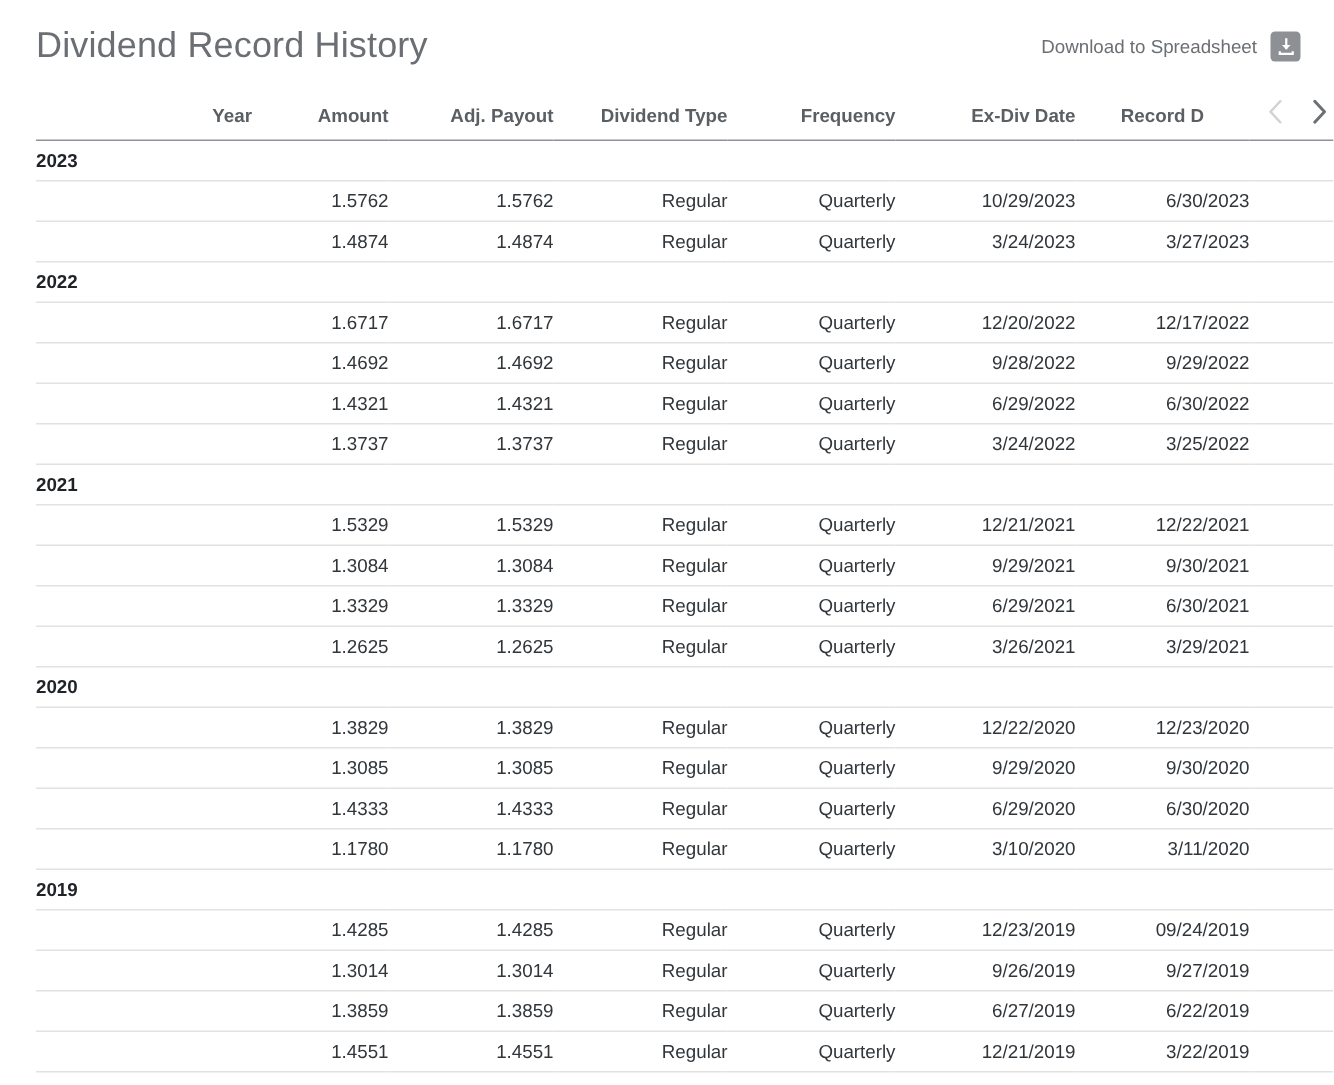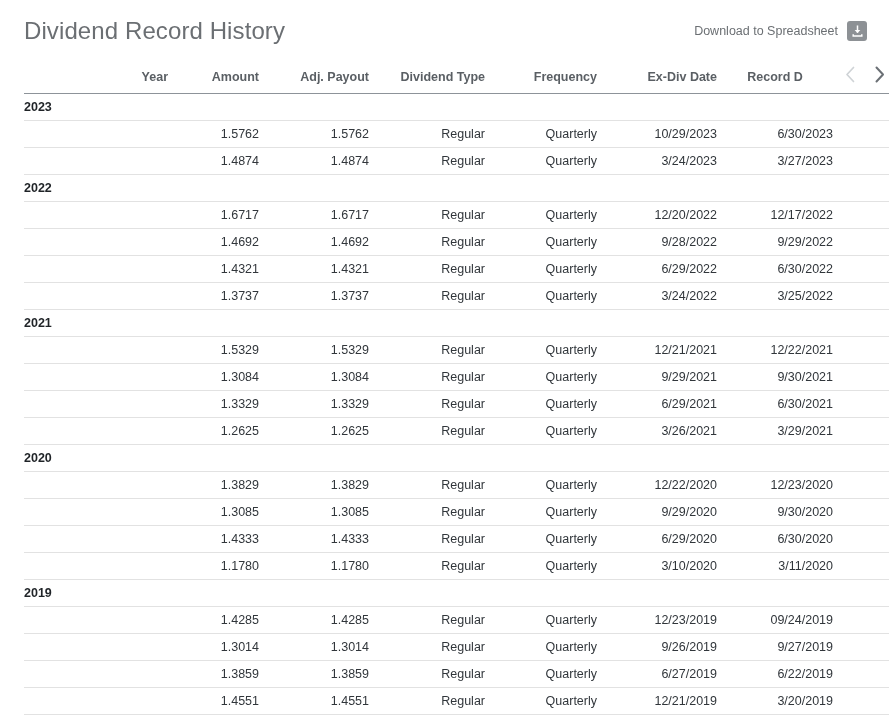--- a/index.html
+++ b/index.html
@@ -413,20 +413,20 @@
             <td>6/22/2019</td>
             <td class="cell-pay"><span></span></td>
           </tr>
           <tr class="data-row">
             <td class="cell-year"></td>
             <td>1.4551</td>
             <td>1.4551</td>
             <td>Regular</td>
             <td>Quarterly</td>
             <td>12/21/2019</td>
-            <td>3/20/2019</td>
+            <td>3/22/2019</td>
             <td class="cell-pay"><span></span></td>
           </tr>
         </tbody>
     </table>
   </div>
 
 </div>
 
 </body></html>

